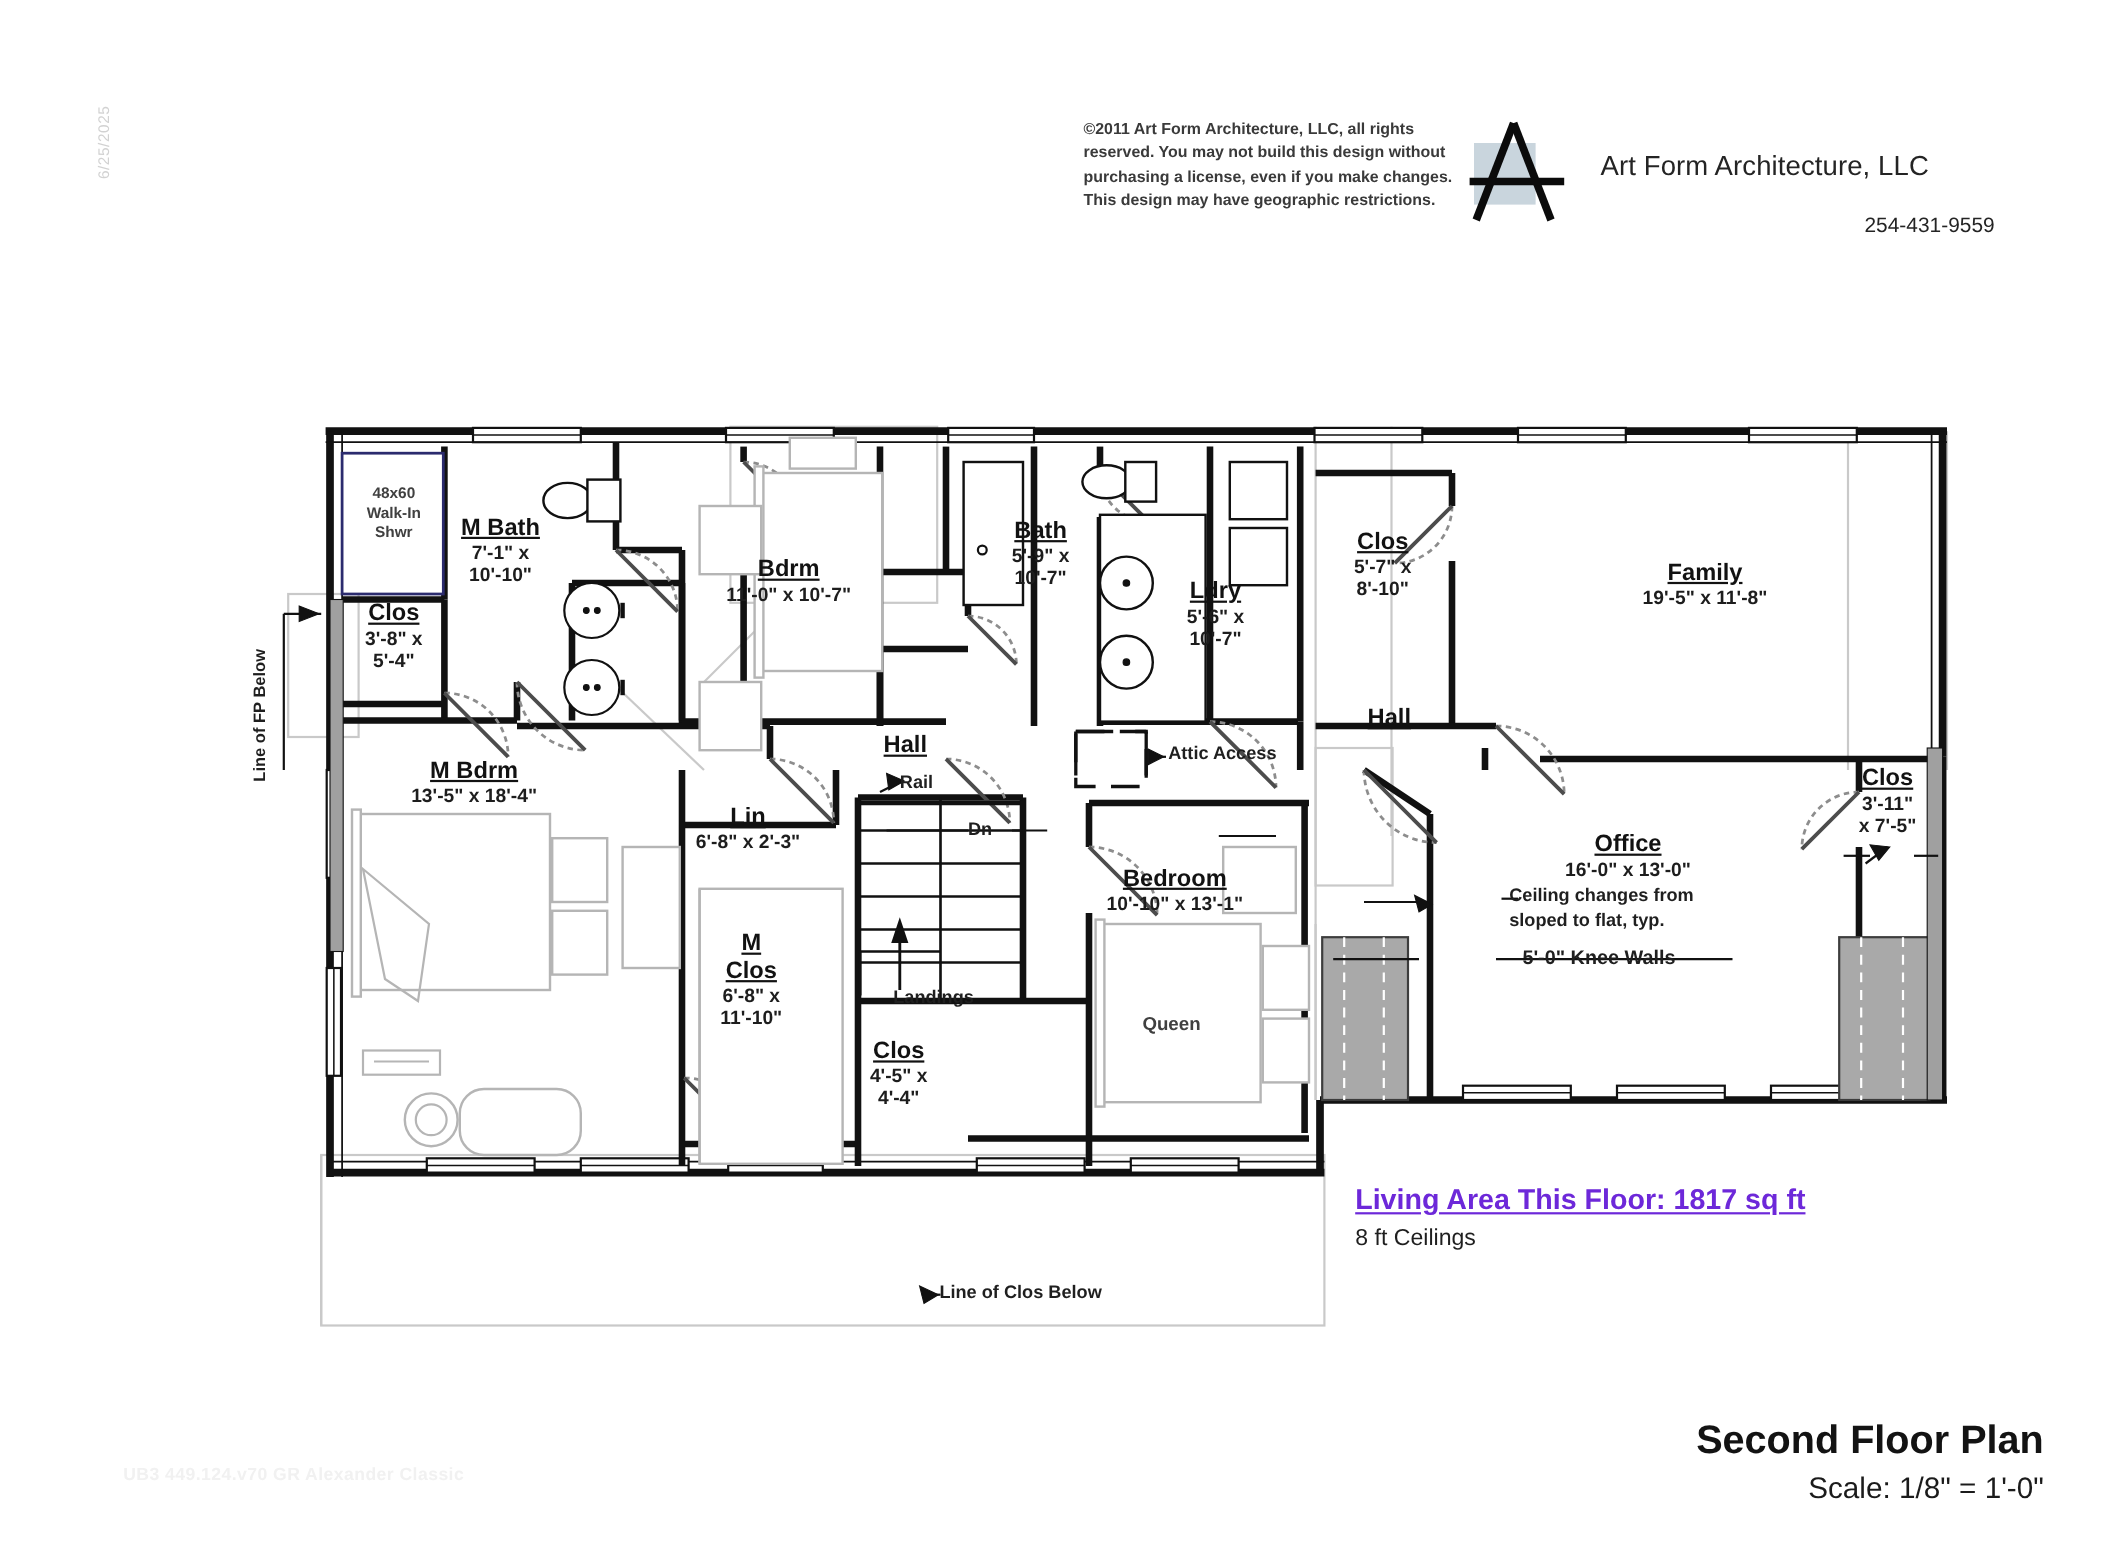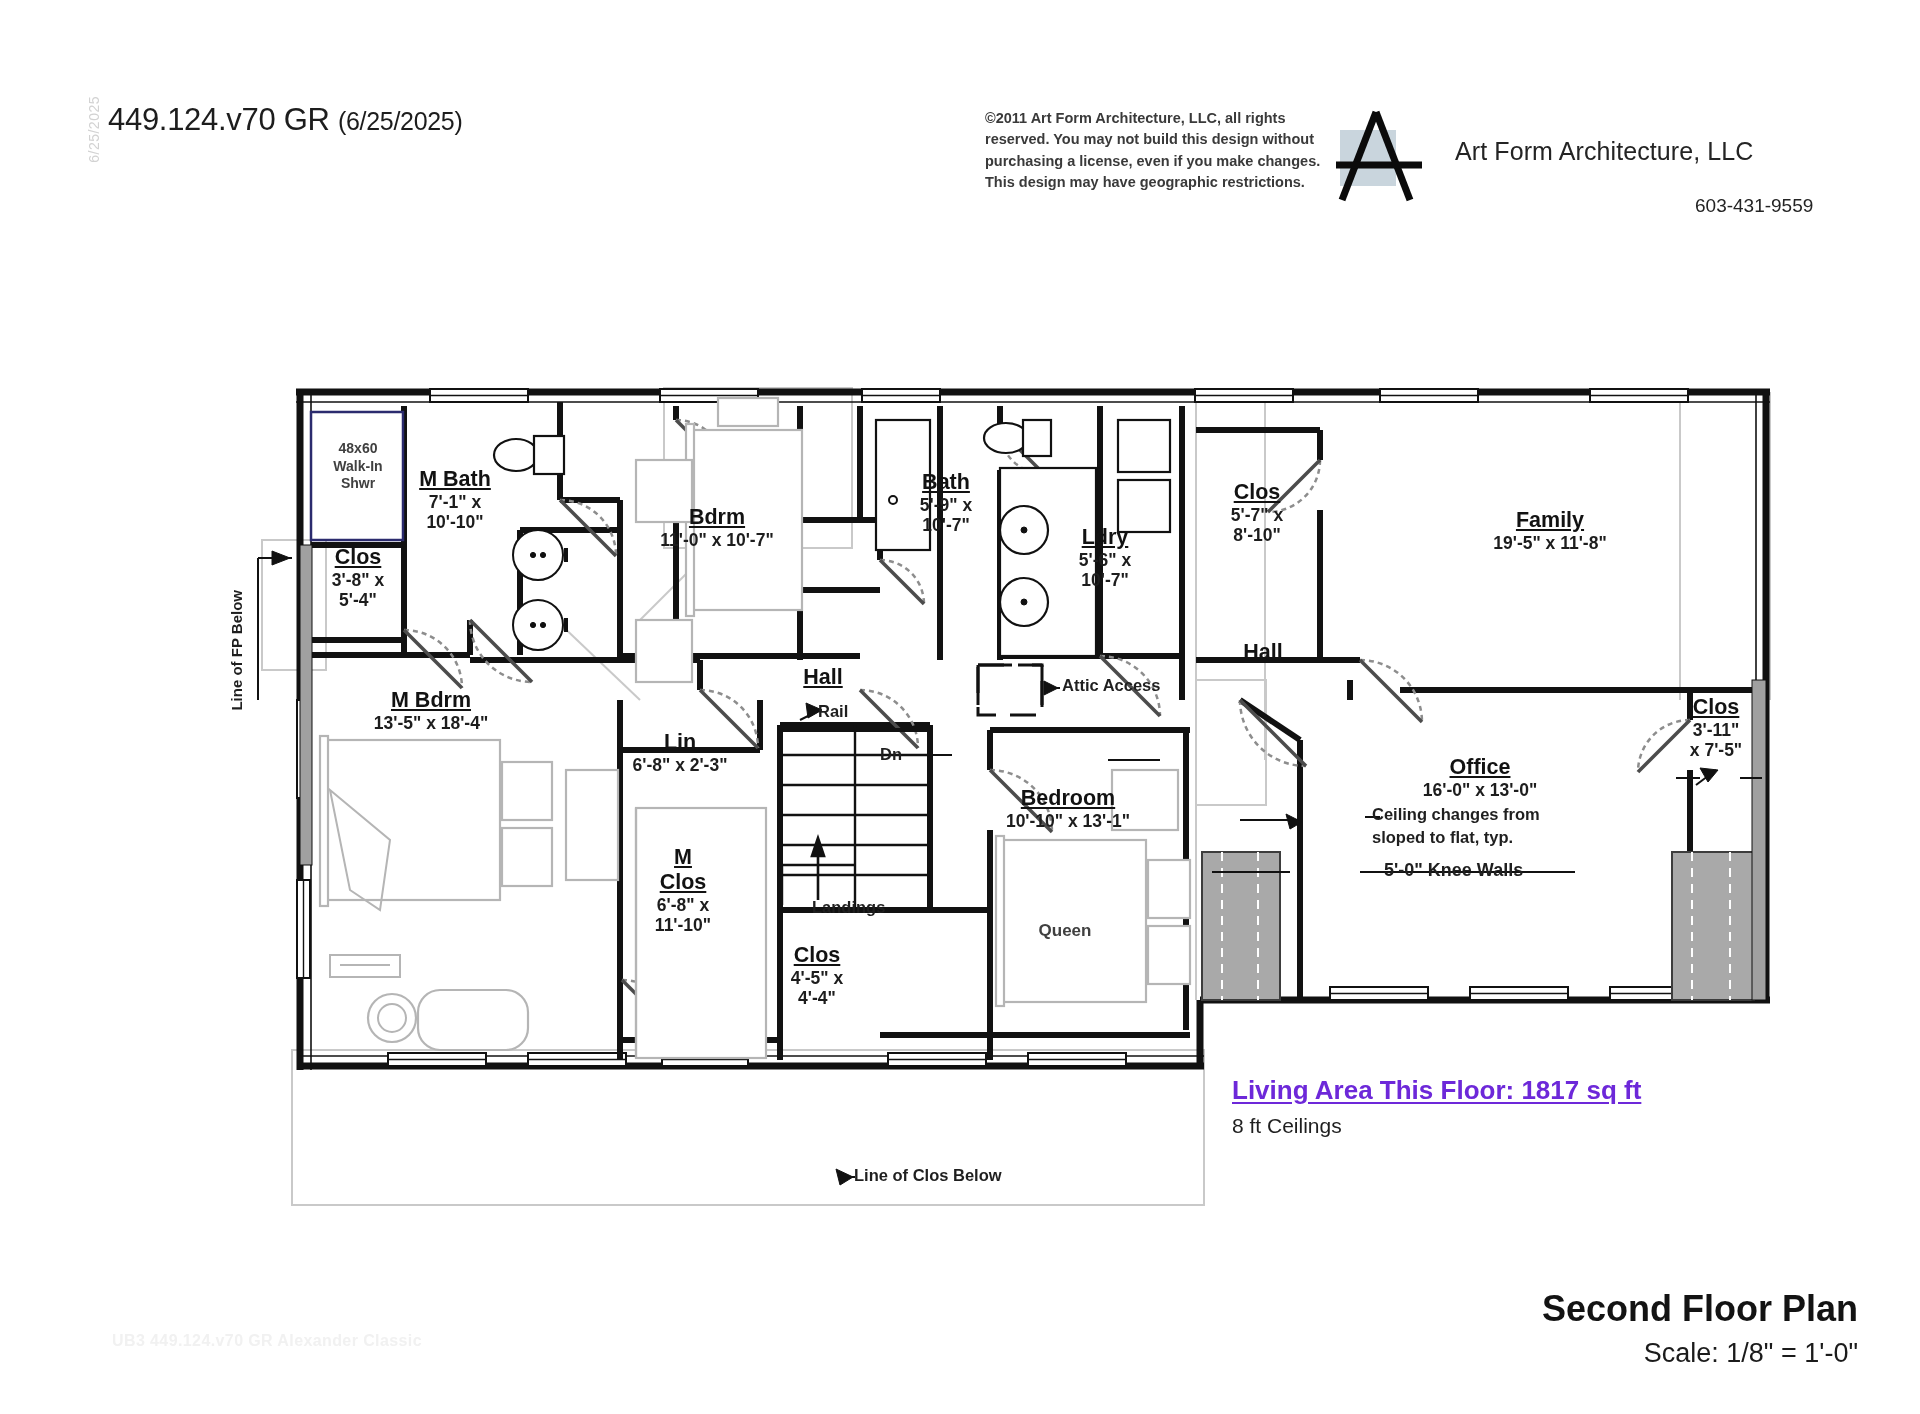--- a/index.html
+++ b/index.html
@@ -107,39 +107,35 @@
     font-size: 16px; color: #f1f1f1; font-weight: bold;
     letter-spacing: 0.4px; white-space: nowrap;
   }
 </style>
 </head>
 <body>
 
 <div class="abs" id="side-date">6/25/2025</div>
 
 <div class="abs" id="title-block">
-  <div id="plan-subline">
-    <span class="code">449.124.v70 GR</span>
-    <span class="date">(6/25/2025)</span>
-  </div>
 </div>
 
 <div class="abs" id="copyright">©2011 Art Form Architecture, LLC, all rights reserved. You may not build this design without purchasing a license, even if you make changes. This design may have geographic restrictions.</div>
 
 <div class="abs" id="logo-wrap">
   <div class="abs" id="logo-sq"></div>
   <svg class="abs" id="logo-a" width="110" height="92" viewBox="0 0 110 92">
     <path d="M46 2 L12 90" stroke="#0b0b0b" stroke-width="7" fill="none"></path>
     <path d="M46 2 L80 90" stroke="#0b0b0b" stroke-width="7" fill="none"></path>
     <path d="M6 55 L92 55" stroke="#0b0b0b" stroke-width="7" fill="none"></path>
   </svg>
 </div>
 
 <div class="abs" id="firm-name">Art Form Architecture, LLC</div>
-<div class="abs" id="firm-phone">603-431-9559</div>
+<div class="abs" id="firm-phone">254-431-9559</div>
 
 <svg id="plan" class="abs" viewBox="0 0 1920 1414">
   <g fill="none" stroke="#111" stroke-linecap="butt">
 
     <g stroke="#c9c9c9" stroke-width="2">
       <rect x="292" y="1050" width="912" height="155"></rect>
       <line x1="292" y1="1050" x2="292" y2="1205"></line>
       <rect x="664" y="388" width="188" height="160"></rect>
       <line x1="1196" y1="388" x2="1196" y2="1000"></line>
       <line x1="1265" y1="388" x2="1265" y2="760"></line>

